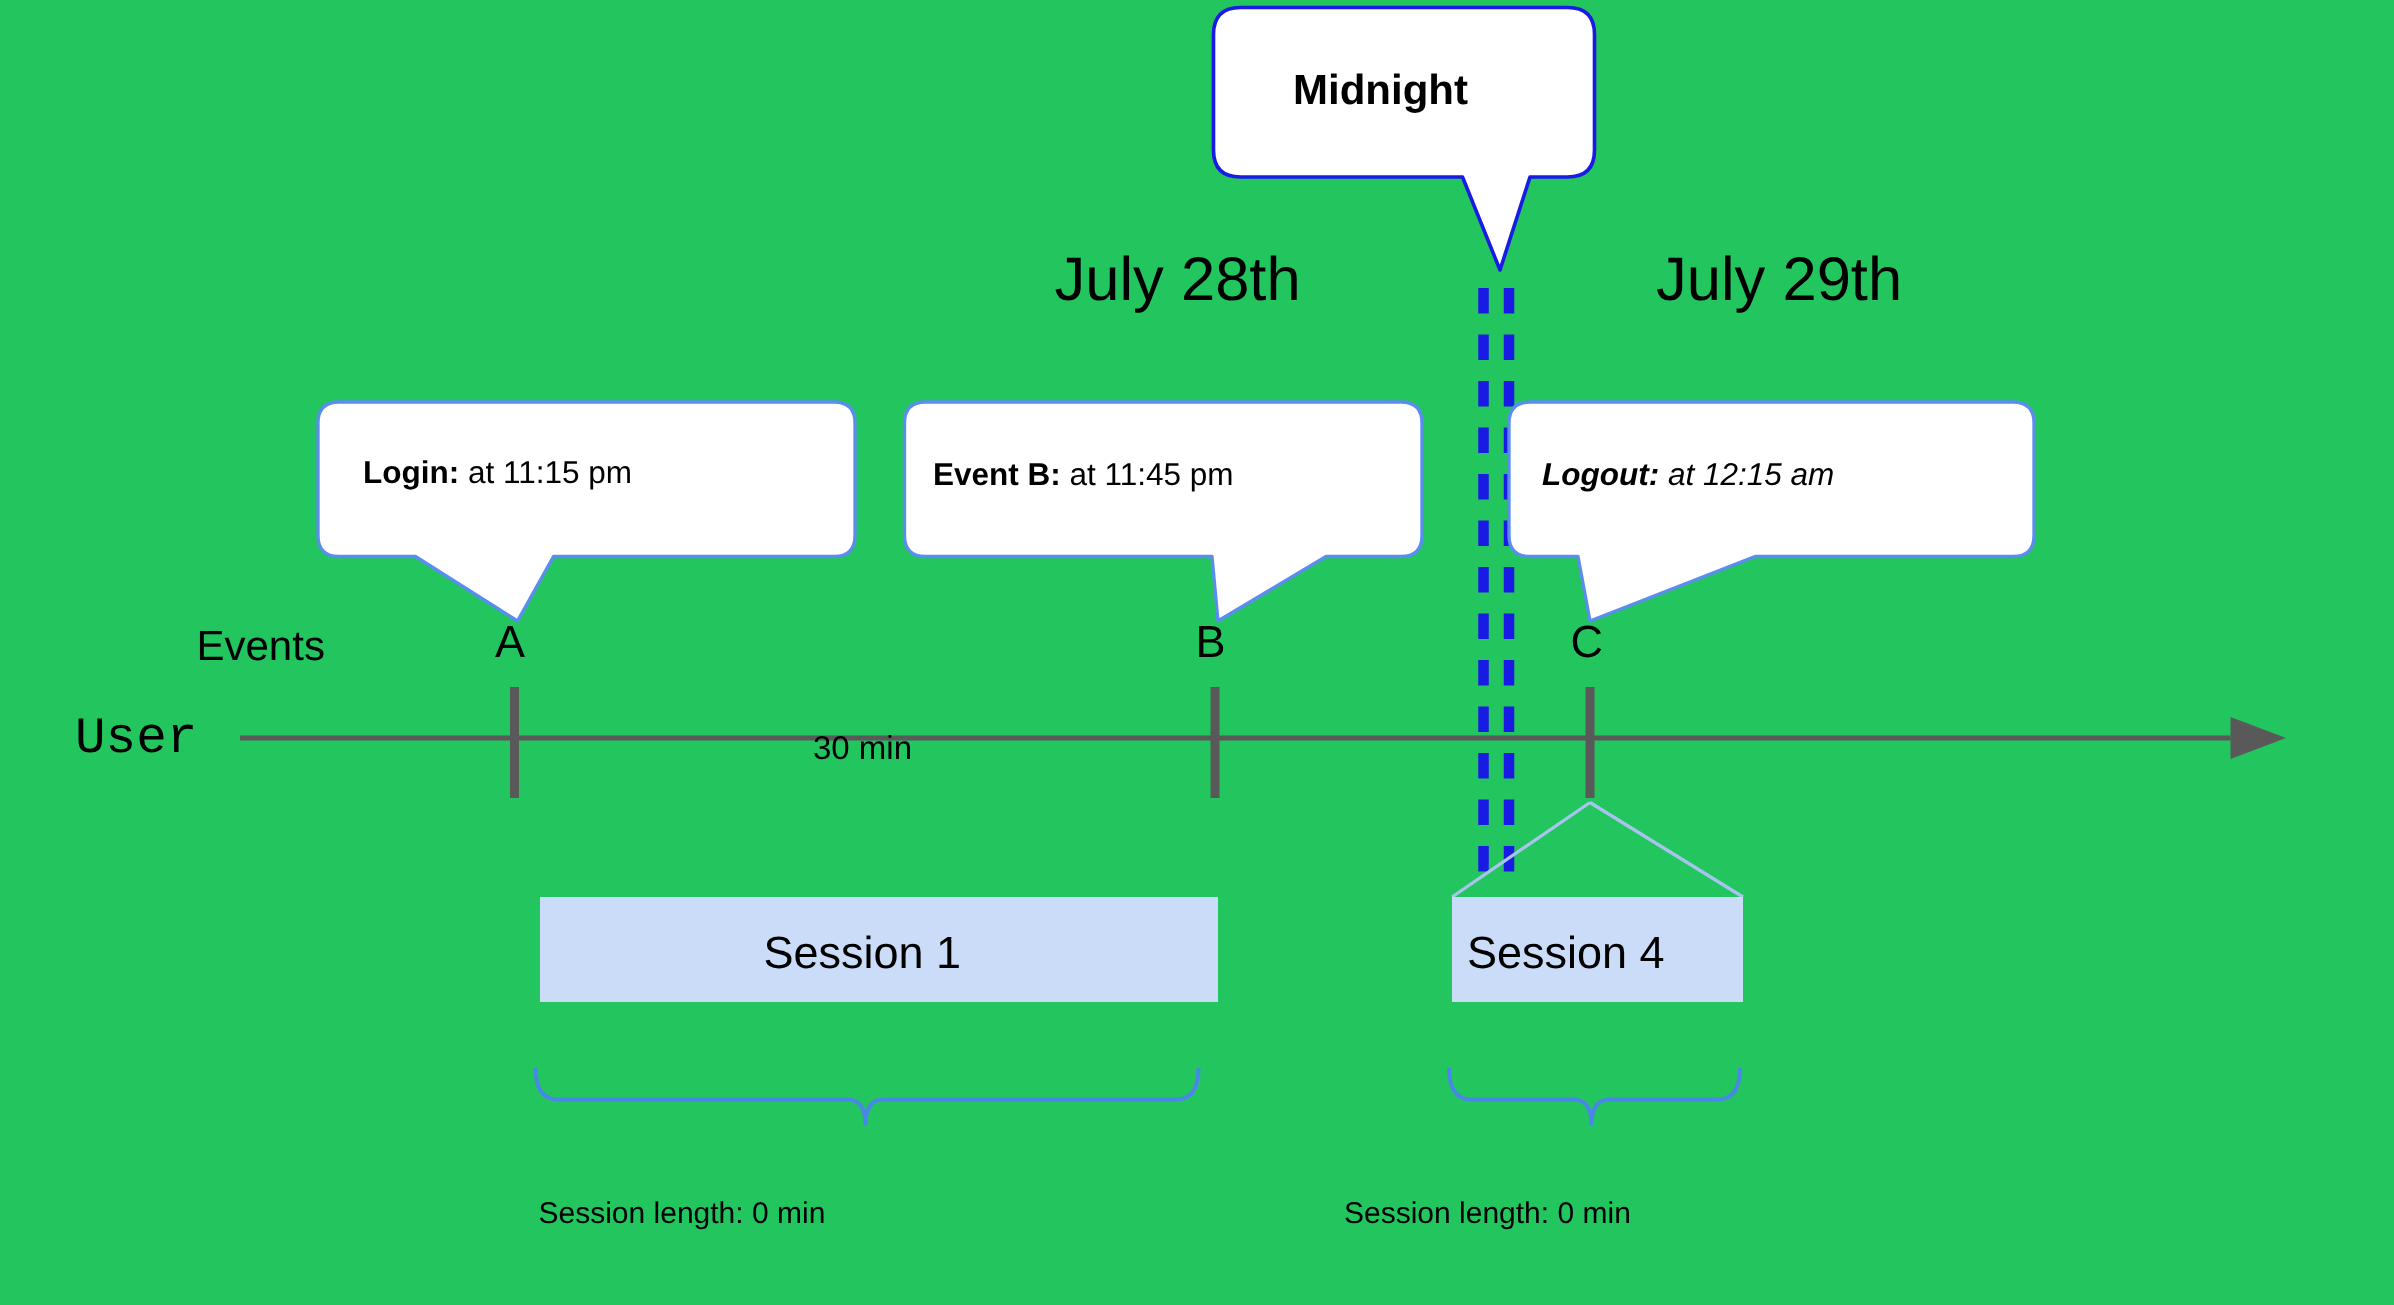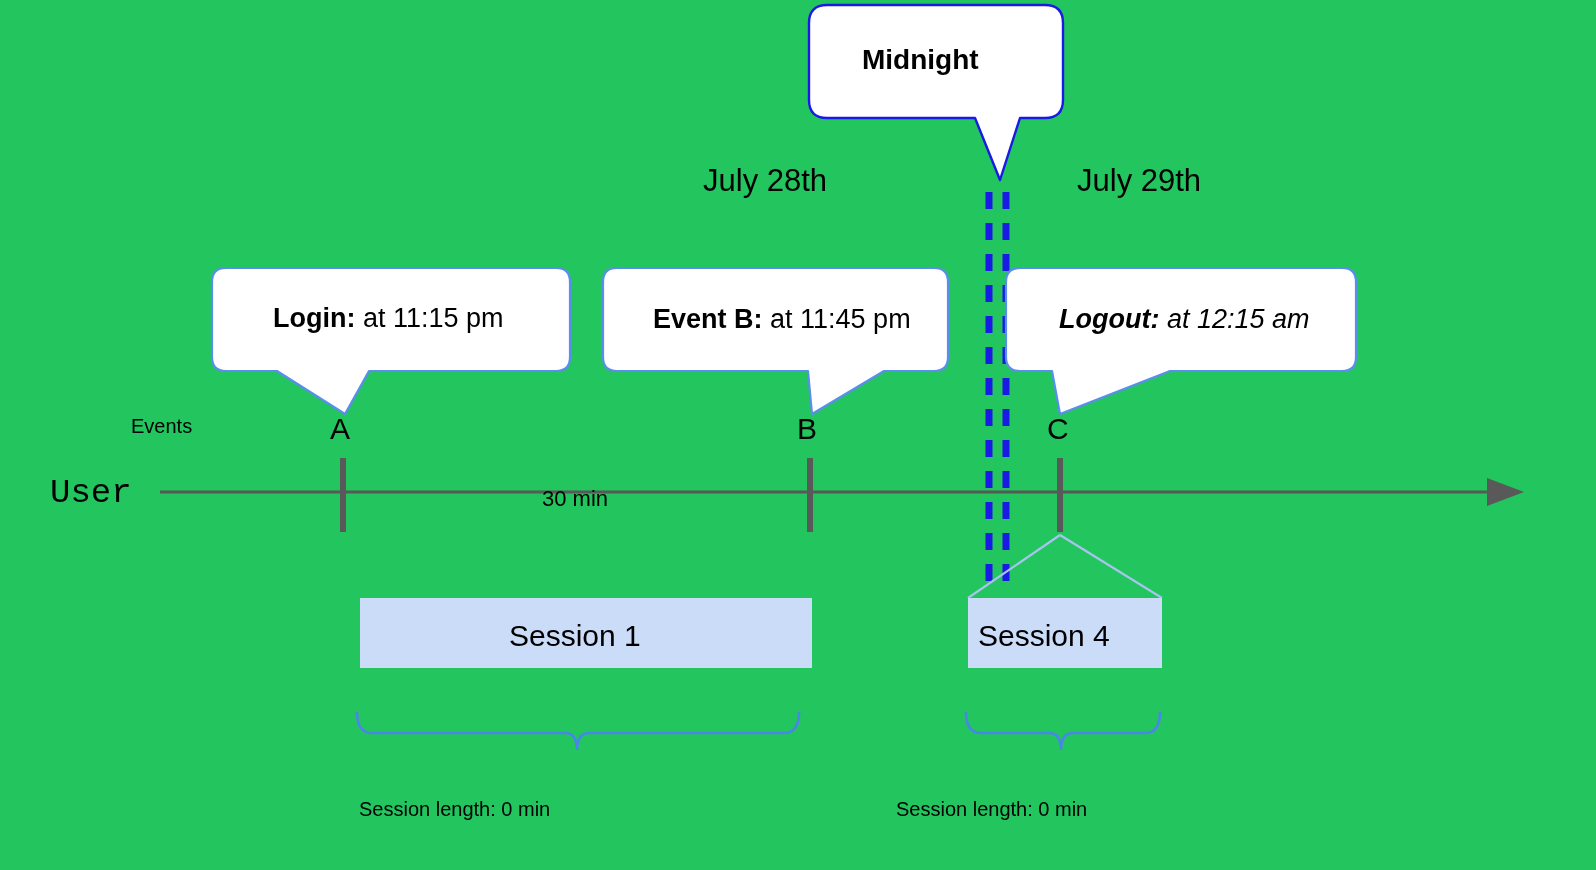--- a/index.html
+++ b/index.html
@@ -23,39 +23,38 @@
     height: 870px;
     pointer-events: none;
   }
   .txt {
     position: absolute;
     color: #000000;
     white-space: nowrap;
     font-family: "Liberation Sans", sans-serif;
   }
   .callout-text {
-    font-size: 27px;
+    font-size: 21px;
     line-height: 1;
-    margin-left: 31px;
   }
   .callout-text b {
     font-weight: bold;
   }
   .midnight-text {
     font-size: 28px;
     font-weight: bold;
   }
   .date-text {
-    font-size: 31px;
+    font-size: 41px;
   }
   .user-text {
     font-size: 34px;
   }
   .events-text {
-    font-size: 20px;
+    font-size: 28px;
   }
   .evlabel-text {
     font-size: 30px;
   }
   .min-text {
     font-size: 22px;
   }
   .session-text {
     font-size: 30px;
   }
@@ -117,21 +116,21 @@
 
     <g>
       <rect x="360" y="598" width="452" height="70" fill="#CBDCF8"></rect>
       <rect x="968" y="598" width="194" height="70" fill="#CBDCF8"></rect>
     </g>
   </svg>
 
   <div class="txt midnight-text" style="left:862px; top:44px;">Midnight</div>
 
   <div class="txt date-text" style="left:703px; top:163px;">July 28th</div>
-  <div class="txt date-text" style="left:1077px; top:163px;">July 29th</div>
+  <div class="txt date-text" style="left:1104px; top:163px;">July 29th</div>
 
   <div class="txt callout-text" style="left:242px; top:305px;">
     <b>Login:</b><span> at 11:15 pm</span>
   </div>
 
   <div class="txt callout-text" style="left:622px; top:306px;text-align:right;">
     <b>Event B:</b><span> at 11:45 pm</span>
   </div>
 
   <div class="txt callout-text" style="left:1028px; top:306px;font-style:italic;">

